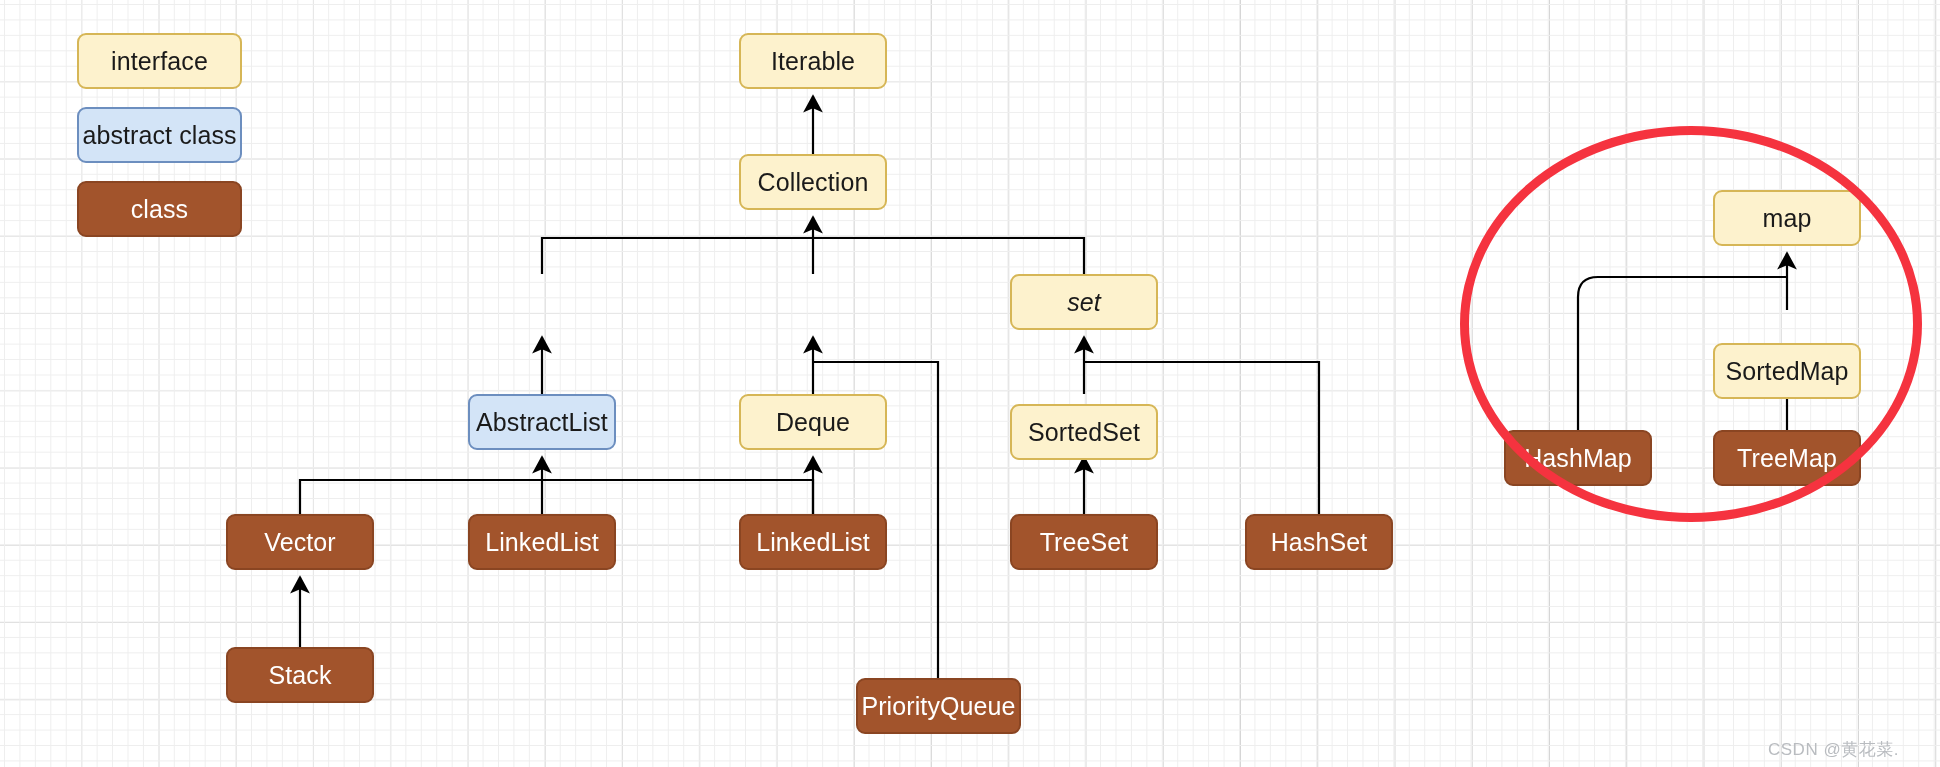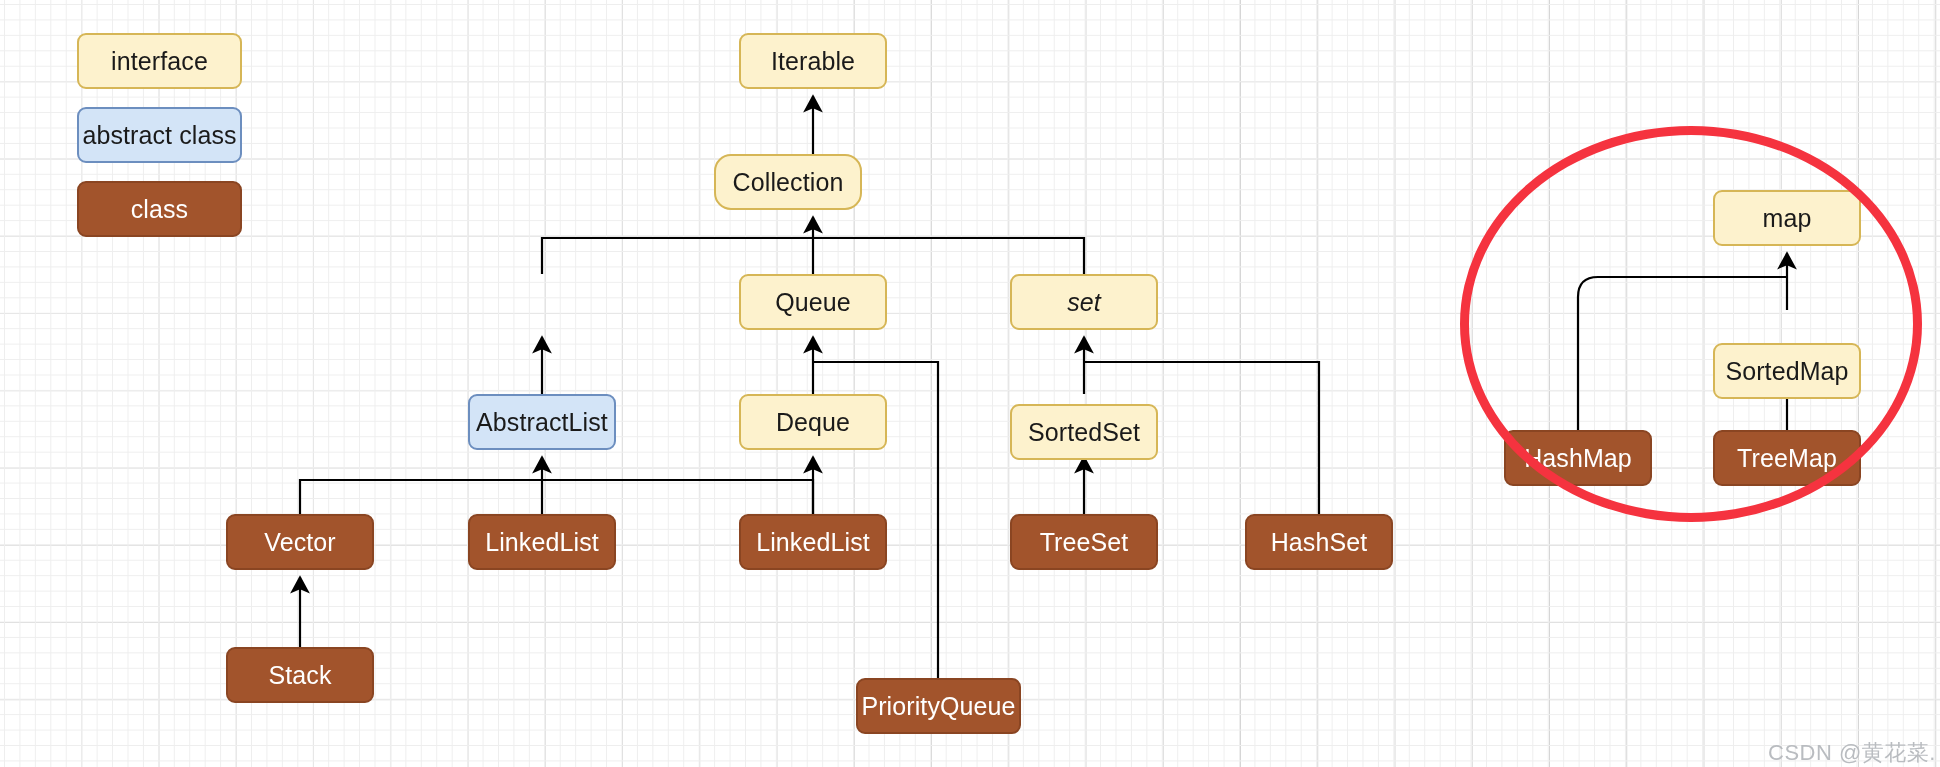--- a/index.html
+++ b/index.html
@@ -66,21 +66,21 @@
   }
   #highlight-circle {
     position: absolute;
     box-sizing: border-box;
     border: 9px solid #f5333f;
     border-radius: 50%;
     background: transparent;
   }
   #watermark {
     position: absolute;
-    font-size: 22px;
+    font-size: 17px;
     color: #b9bcc0;
     letter-spacing: 0.5px;
     white-space: nowrap;
   }
 </style>
 </head>
 <body>
 
 <div id="canvas">
 
@@ -125,23 +125,22 @@
       <path d="M 1787 430 L 1787 373" marker-end="url(#arrow)"></path>
 
     </g>
   </svg>
 
   <div class="node iface" style="left:77px; top:33px; width:165px; height:56px;">interface</div>
   <div class="node abstract" style="left:77px; top:107px; width:165px; height:56px;">abstract class</div>
   <div class="node klass" style="left:77px; top:181px; width:165px; height:56px;">class</div>
 
   <div class="node iface" style="left:739px; top:33px; width:148px; height:56px;">Iterable</div>
-  <div class="node iface" style="left:714px; top:154px; width:148px; height:56px;border-radius:17px;">Collection</div>
+  <div class="node iface" style="left:739px; top:154px; width:148px; height:56px;">Collection</div>
 
-  <div class="node iface" style="left:739px; top:274px; width:148px; height:56px;">Queue</div>
   <div class="node iface" style="left:1010px; top:274px; width:148px; height:56px;font-style:italic;">set</div>
 
   <div class="node abstract" style="left:468px; top:394px; width:148px; height:56px;">AbstractList</div>
   <div class="node iface" style="left:739px; top:394px; width:148px; height:56px;">Deque</div>
   <div class="node iface" style="left:1010px; top:404px; width:148px; height:56px;">SortedSet</div>
 
   <div class="node klass" style="left:226px; top:514px; width:148px; height:56px;">Vector</div>
   <div class="node klass" style="left:468px; top:514px; width:148px; height:56px;">LinkedList</div>
   <div class="node klass" style="left:739px; top:514px; width:148px; height:56px;">LinkedList</div>
   <div class="node klass" style="left:1010px; top:514px; width:148px; height:56px;">TreeSet</div>

